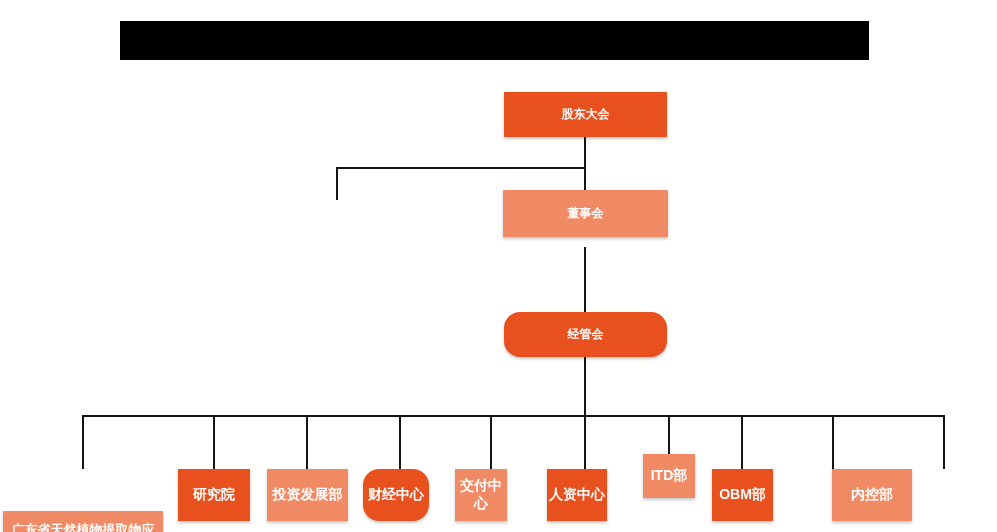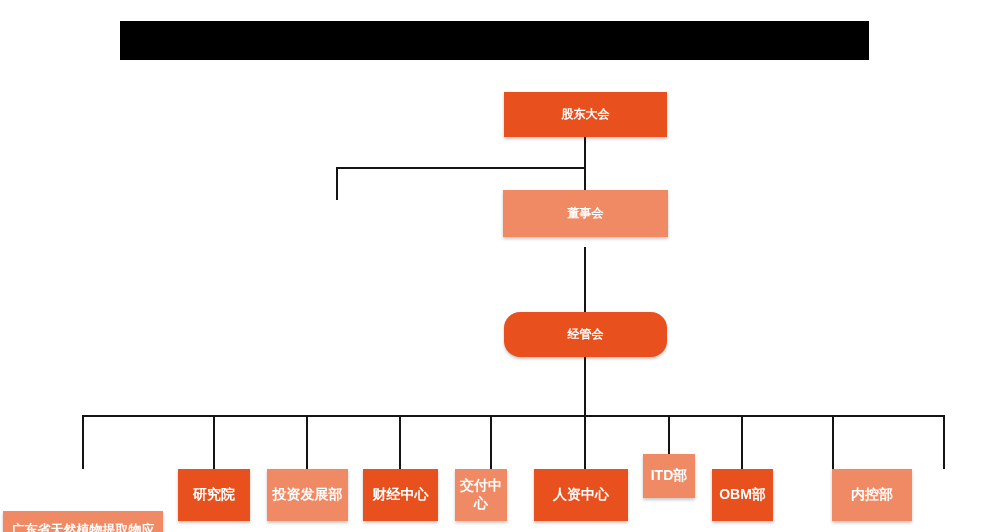--- a/index.html
+++ b/index.html
@@ -76,20 +76,20 @@
 
   <div class="node dark" style="left:504px; top:92px; width:163px; height:45px;">股东大会</div>
 
   <div class="node light" style="left:503px; top:190px; width:165px; height:47px;">董事会</div>
 
   <div class="node dark" style="left:504px; top:312px; width:163px; height:45px;border-radius:16px;">经管会</div>
 
   <div class="node light dept dept-long" style="left:3px; top:469px; width:160px; height:55px;margin-top:42px;">广东省天然植物提取物应用工程技术研究中心</div>
   <div class="node dark dept" style="left:178px; top:469px; width:72px; height:52px;">研究院</div>
   <div class="node light dept" style="left:267px; top:469px; width:81px; height:52px;">投资发展部</div>
-  <div class="node dark dept" style="left:363px; top:469px; width:75px; height:52px;">财经中心</div>
+  <div class="node dark dept" style="left:363px; top:469px; width:66px; height:52px;border-radius:16px;">财经中心</div>
   <div class="node light dept" style="left:455px; top:469px; width:52px; height:52px;">交付中心</div>
-  <div class="node dark dept" style="left:534px; top:469px; width:94px; height:52px;">人资中心</div>
+  <div class="node dark dept" style="left:547px; top:469px; width:60px; height:52px;">人资中心</div>
   <div class="node light dept" style="left:643px; top:454px; width:52px; height:44px;">ITD部</div>
   <div class="node dark dept" style="left:712px; top:469px; width:61px; height:52px;text-align:right;">OBM部</div>
   <div class="node light dept" style="left:793px; top:469px; width:80px; height:52px;margin-left:39px;">内控部</div>
 
 </div>
 
 </body></html>

